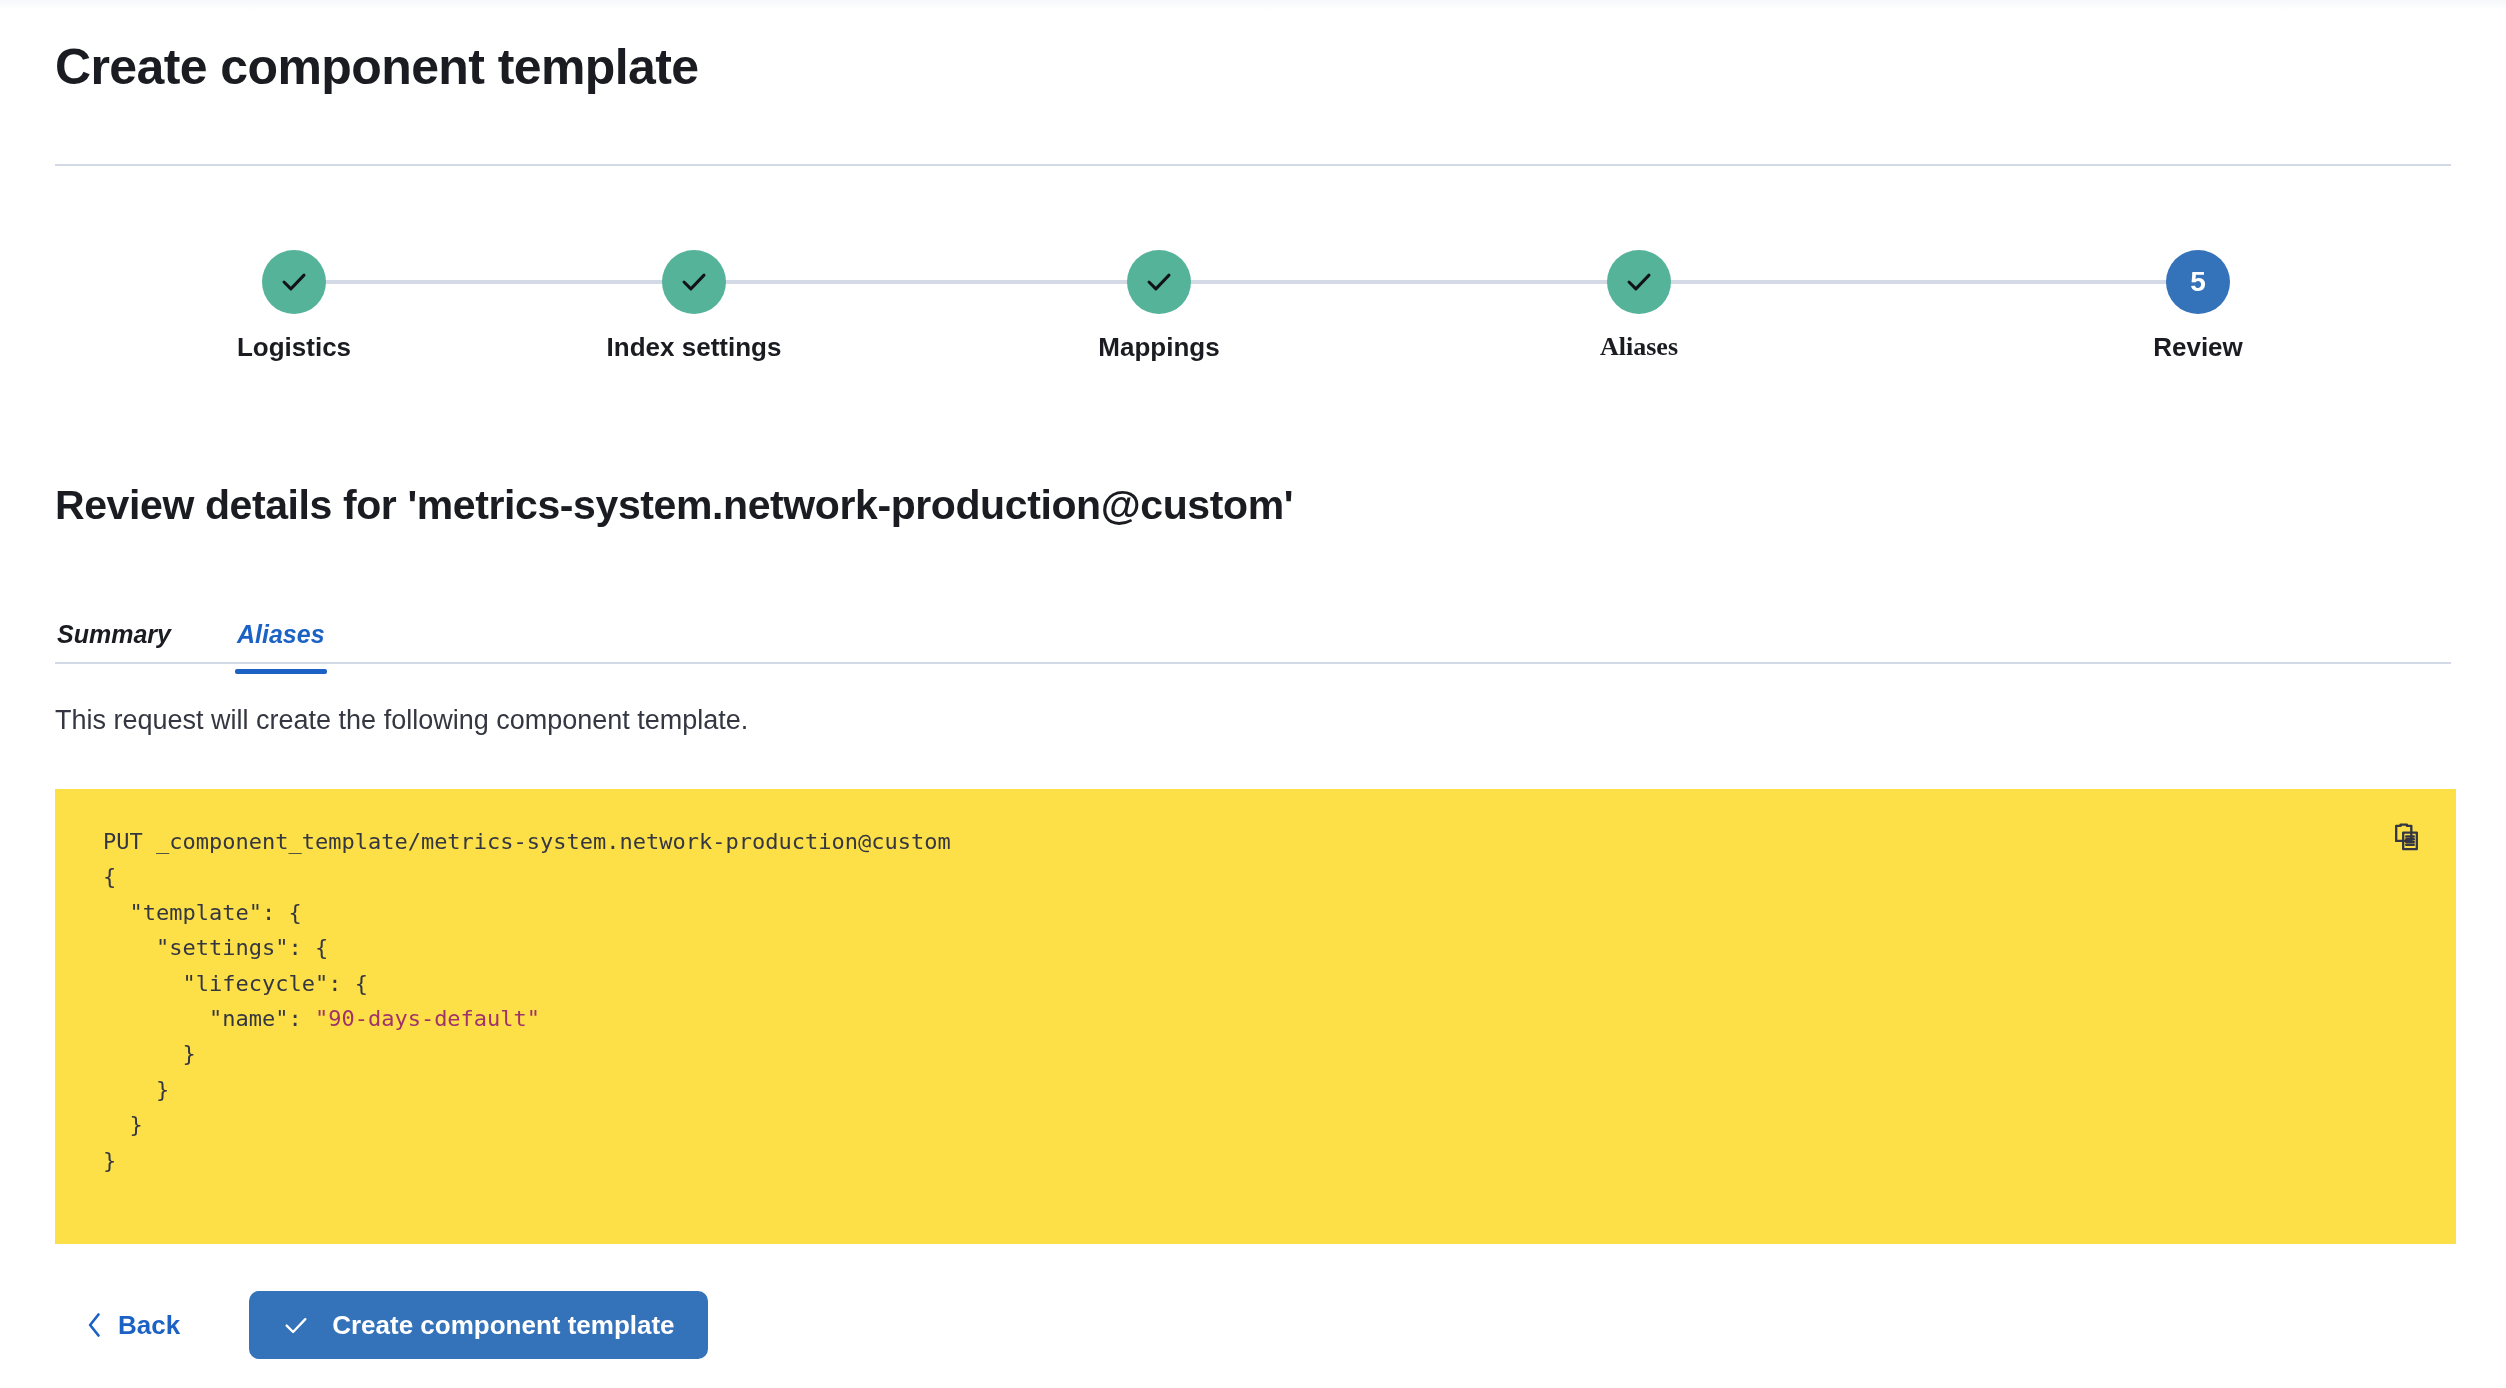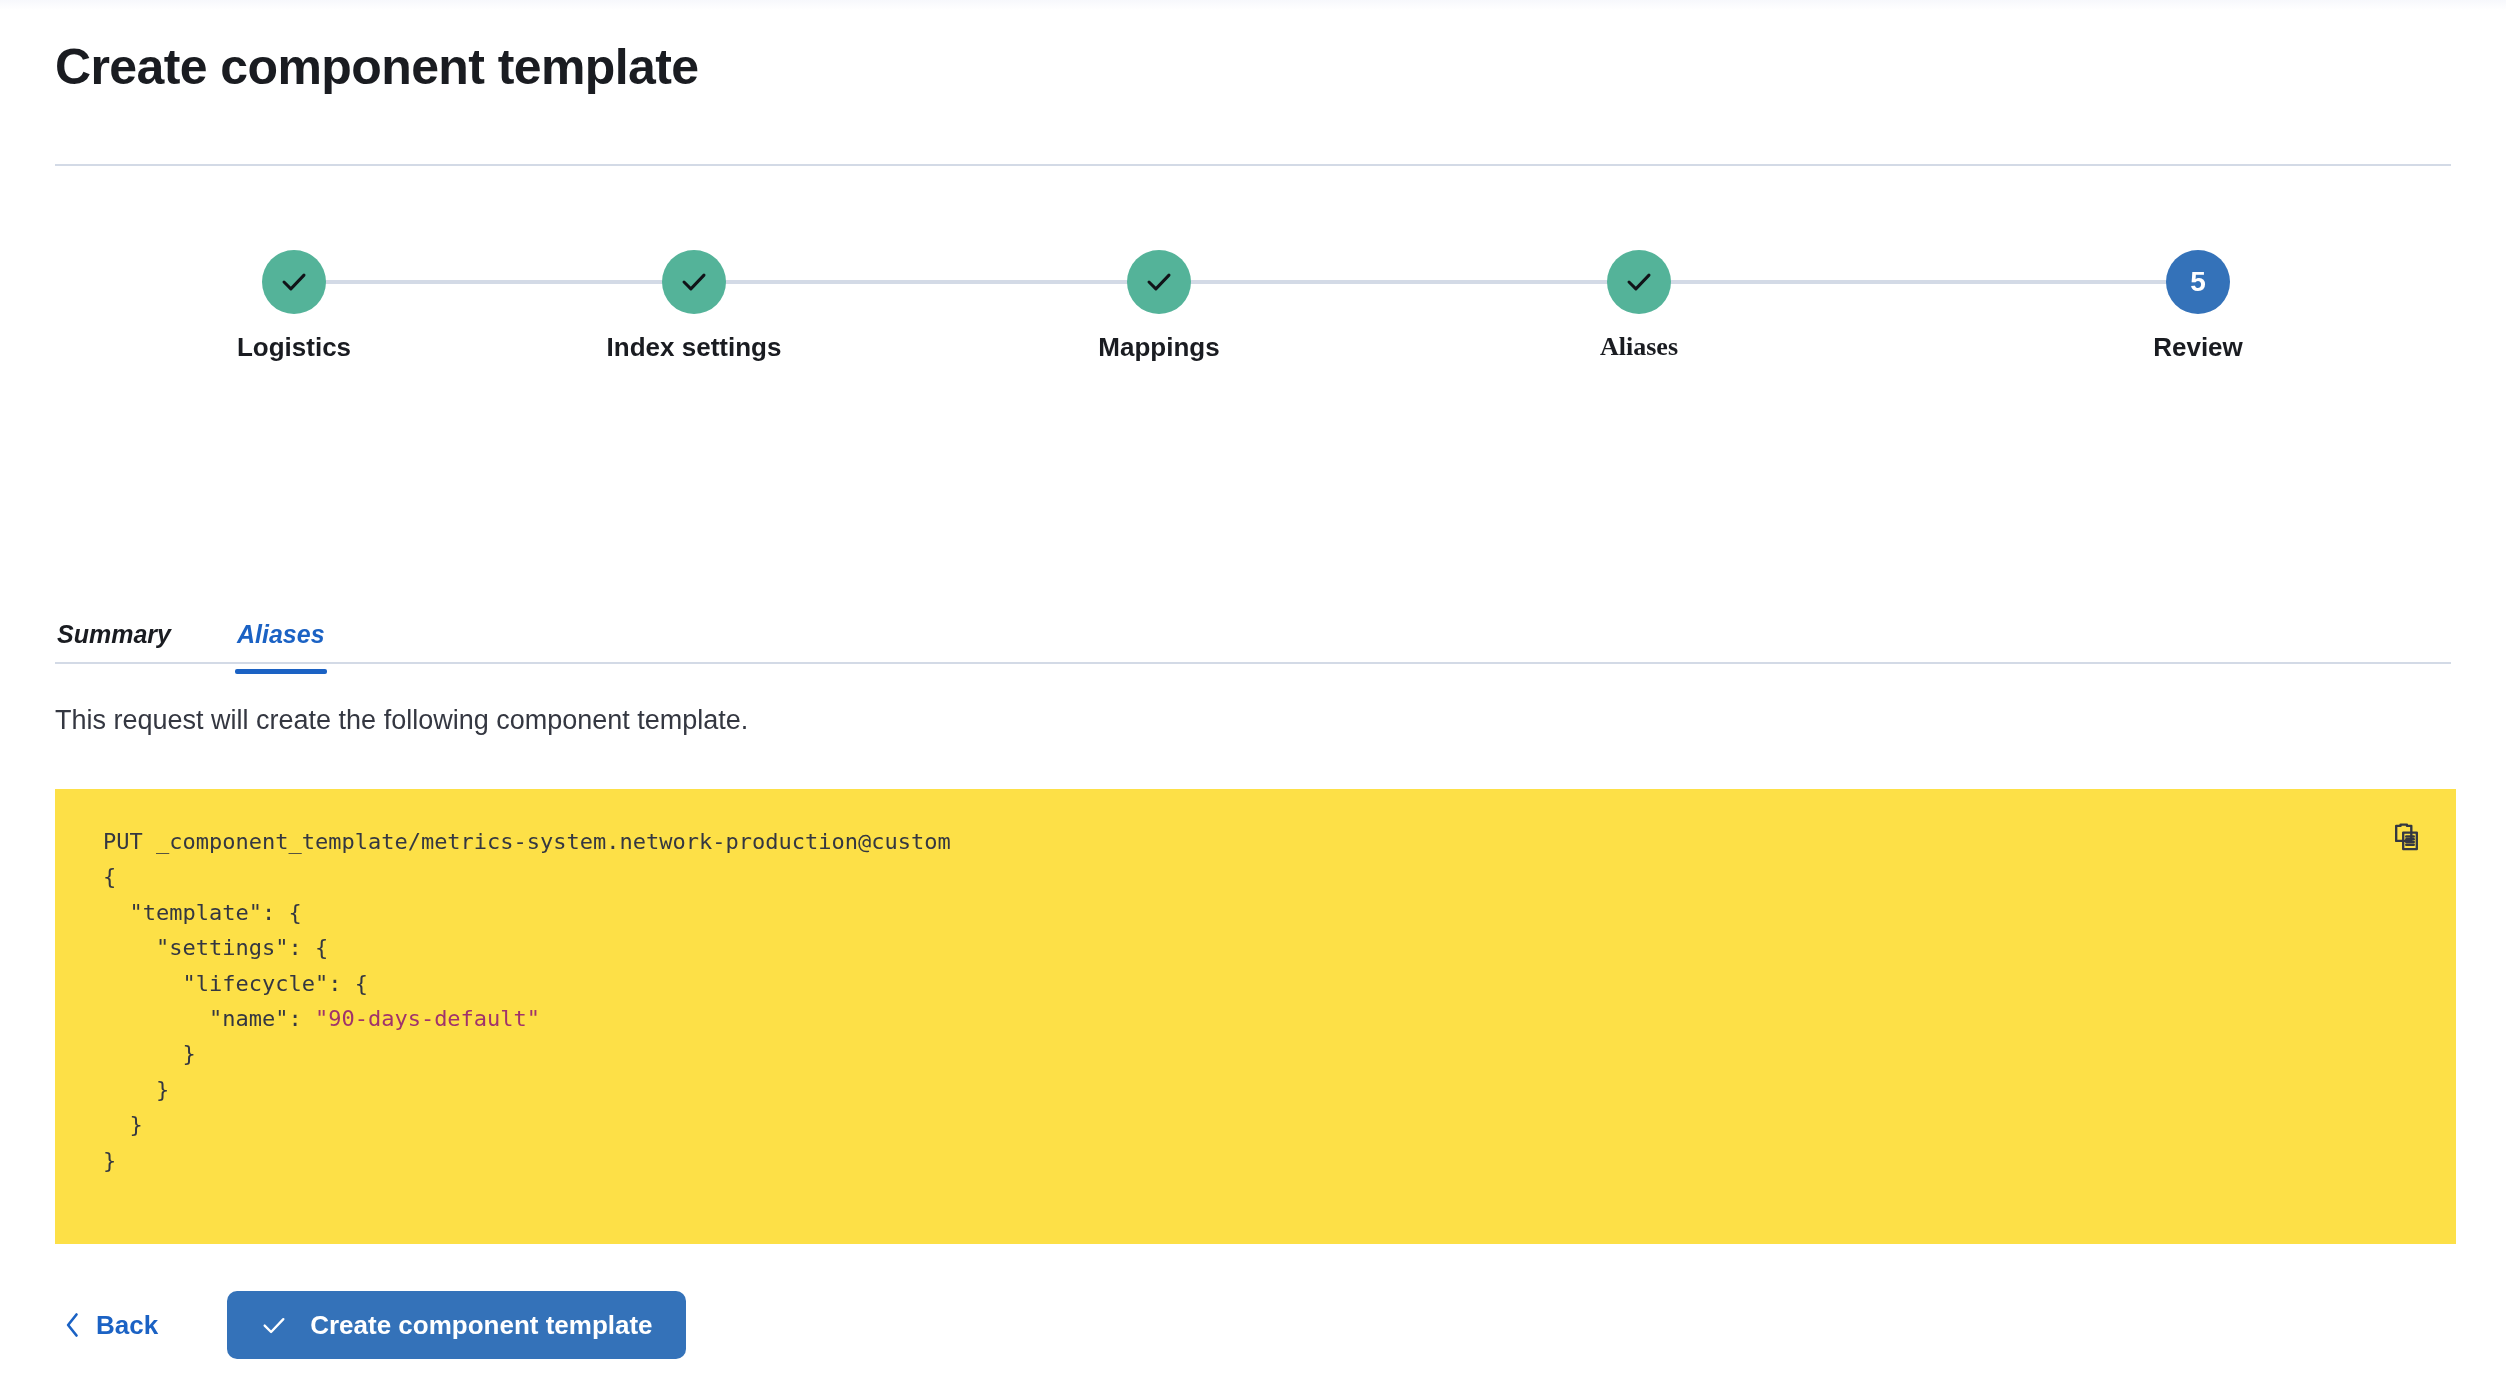--- a/index.html
+++ b/index.html
@@ -197,21 +197,21 @@
     justify-content: center;
     cursor: pointer;
     border: none;
     background: transparent;
     padding: 0;
   }
 
   
   .footer {
     position: absolute;
-    left: 50px;
+    left: 72px;
     top: 1286px;
     height: 78px;
     display: flex;
     align-items: center;
   }
   .back-btn {
     display: flex;
     align-items: center;
     gap: 14px;
     font-size: 26px;
@@ -297,20 +297,21 @@
 
     <div class="step" style="left:2143px;">
       <div class="step-circle current">
         <span>5</span>
       </div>
       <div class="step-label">Review</div>
     </div>
 
   </div>
 
+  <h2 class="review-heading">Review details for 'metrics-system.network-production@custom'</h2>
 
   <div class="tabs">
     <div class="tabs-rule"></div>
     <div class="tab" style="left:0px;">
       <span>Summary</span>
     </div>
     <div class="tab active" style="left:180px;">
       <span>Aliases</span>
       <span class="tab-underline"></span>
     </div>

